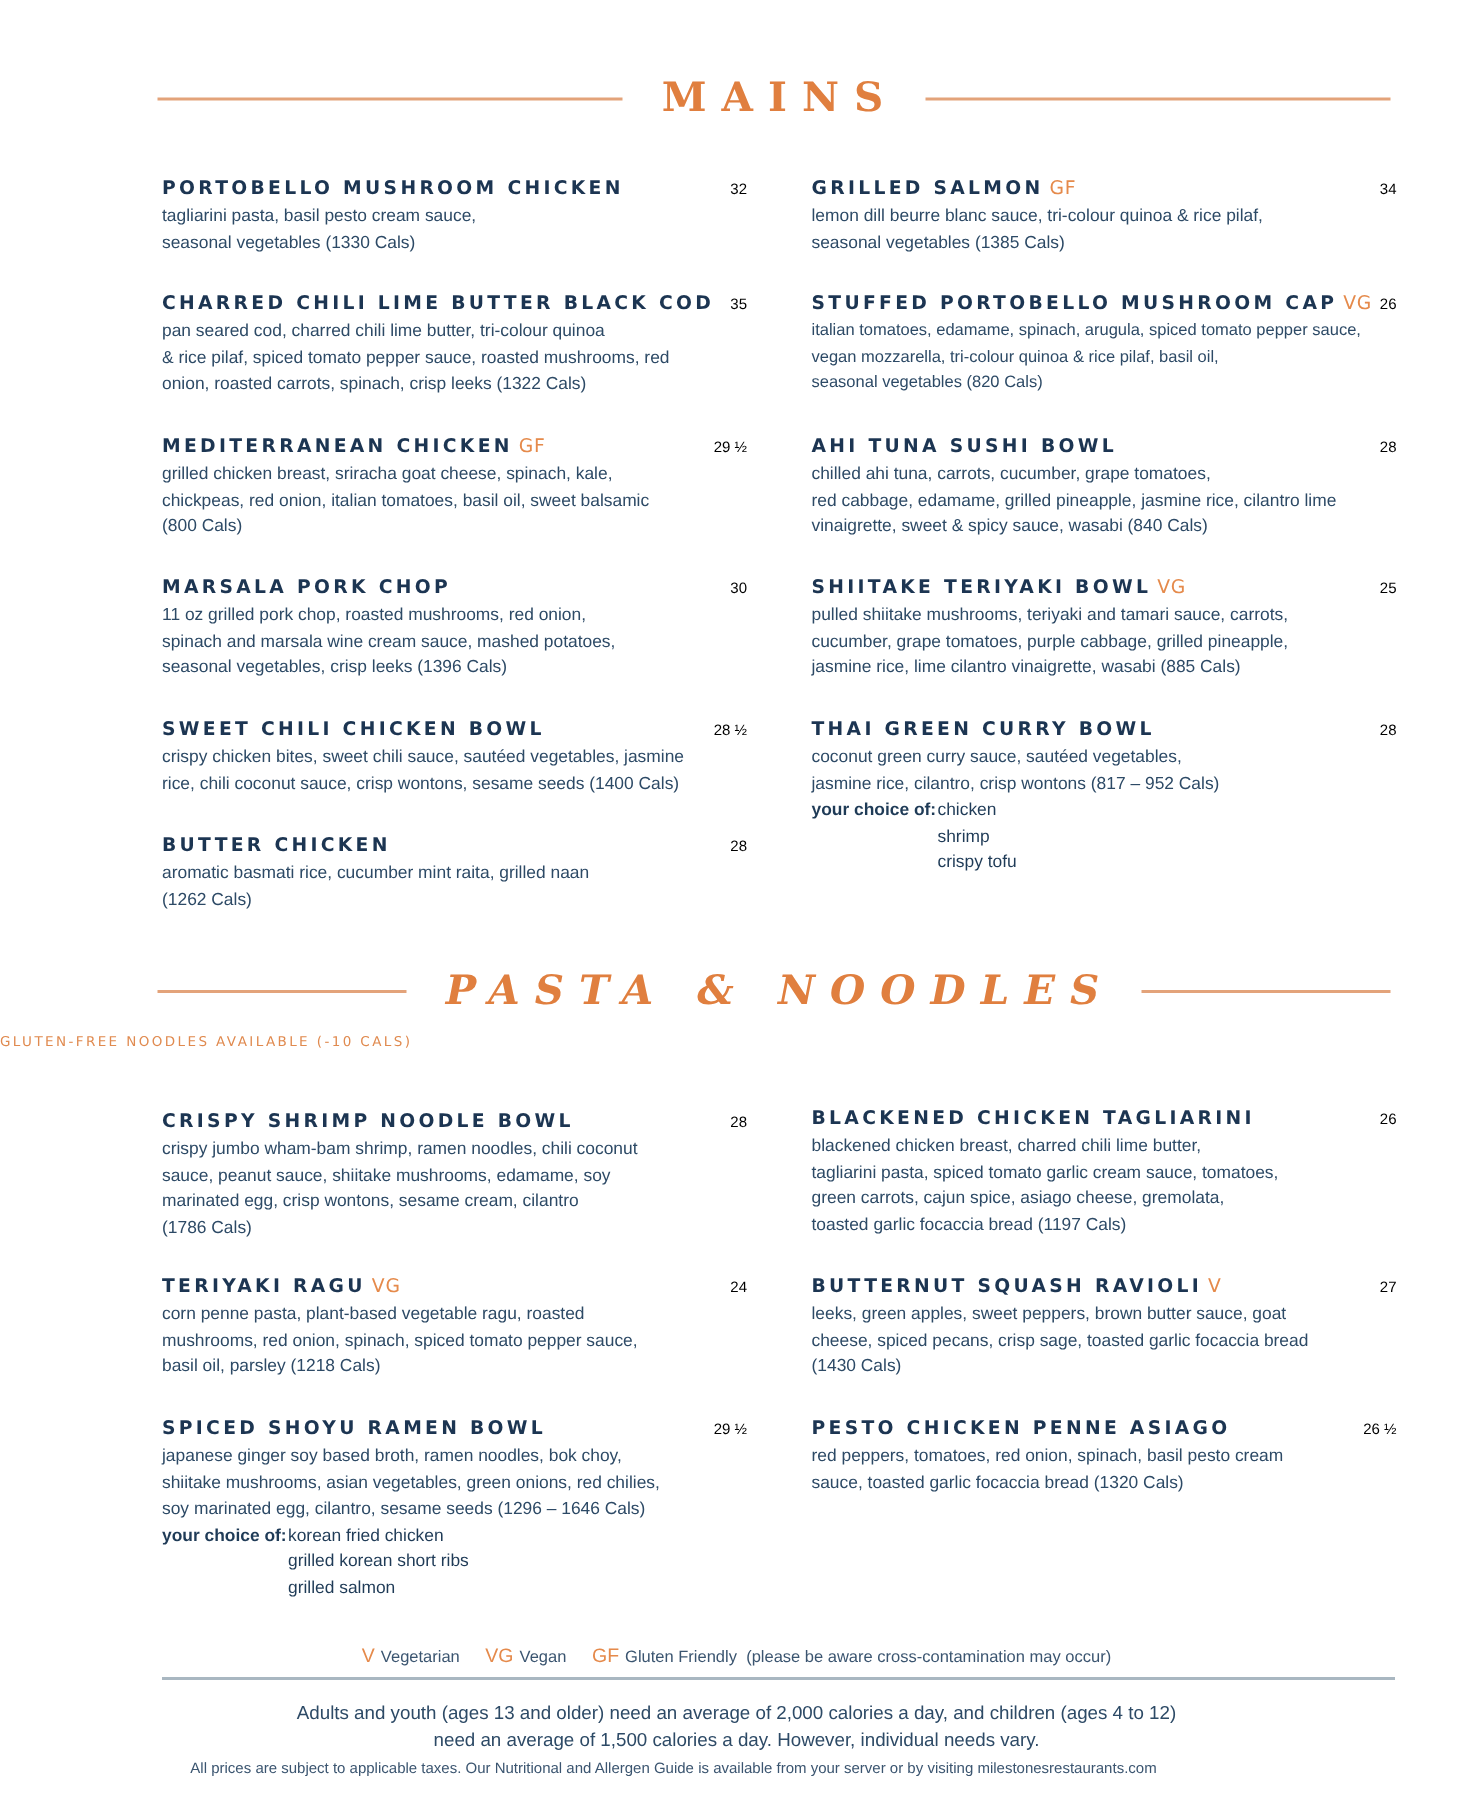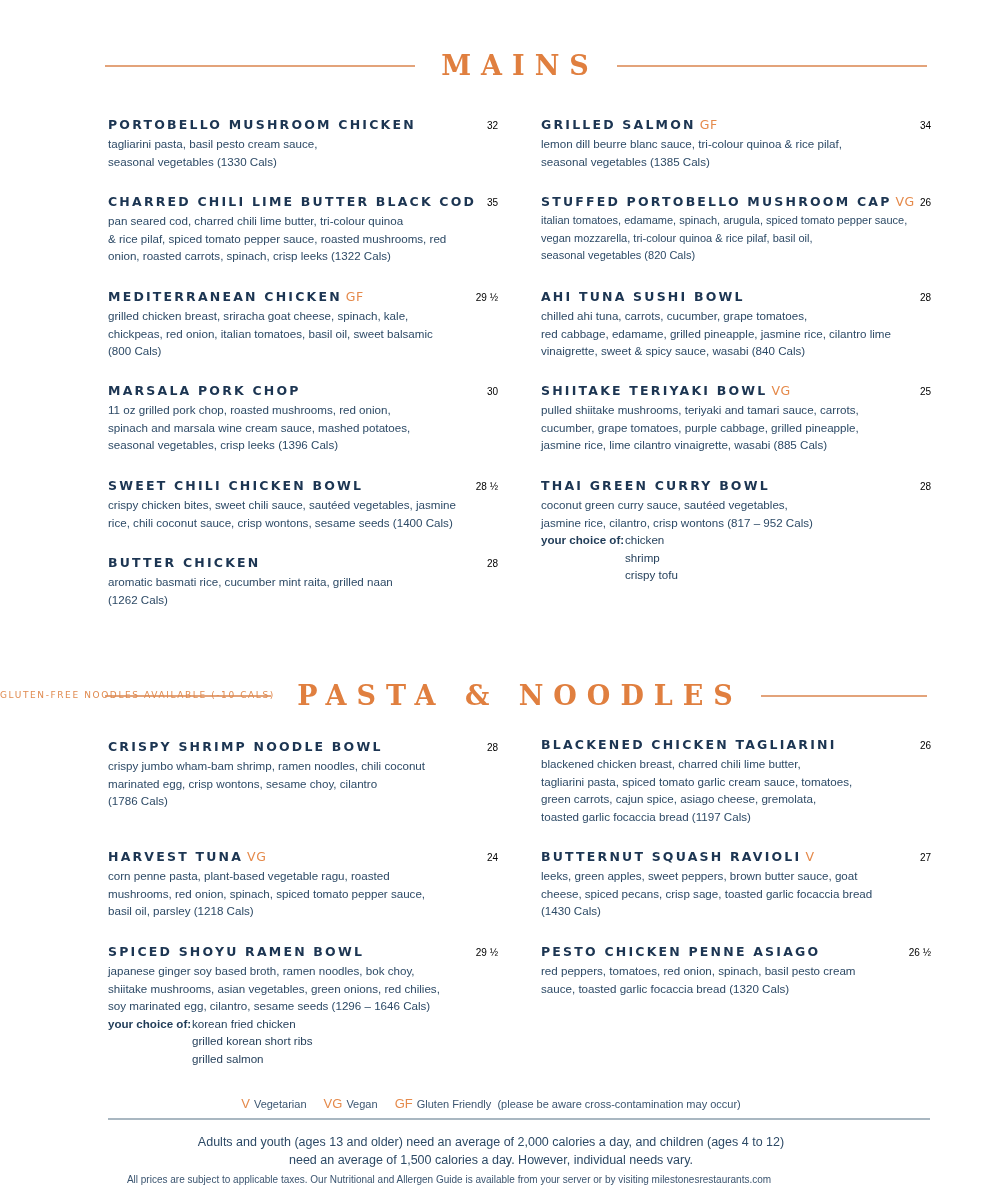--- a/index.html
+++ b/index.html
@@ -158,41 +158,42 @@
   <div class="choice">
     <div class="lbl">your choice of:</div>
     <div class="opts">
         <div>chicken</div>
         <div>shrimp</div>
         <div>crispy tofu</div>
       </div>
   </div>
 </div>
 
-<div class="section-header" style="top:680px;">
+<div class="section-header" style="top:645px;font-style:italic;">
   <div class="rule"></div>
   <div class="title">PASTA &amp; NOODLES</div>
   <div class="rule"></div>
 </div>
 <div class="subnote">GLUTEN-FREE NOODLES AVAILABLE (-10 CALS)</div>
 
 <div class="item" style="left:108px; top:739px;">
   <div class="head">
       <span class="name"><span>CRISPY SHRIMP NOODLE BOWL</span></span>
       <span class="price">28</span>
     </div>
   <div class="desc">
       <div>crispy jumbo wham-bam shrimp, ramen noodles, chili coconut</div>
-      <div>marinated egg, crisp wontons, sesame choy, cilantro</div>
+      <div>sauce, peanut sauce, shiitake mushrooms, edamame, soy</div>
+      <div>marinated egg, crisp wontons, sesame cream, cilantro</div>
       <div>(1786 Cals)</div>
     </div>
 </div>
 <div class="item" style="left:108px; top:849px;">
   <div class="head">
-      <span class="name"><span>HARVEST TUNA</span><span class="tag">VG</span></span>
+      <span class="name"><span>TERIYAKI RAGU</span><span class="tag">VG</span></span>
       <span class="price">24</span>
     </div>
   <div class="desc">
       <div>corn penne pasta, plant-based vegetable ragu, roasted</div>
       <div>mushrooms, red onion, spinach, spiced tomato pepper sauce,</div>
       <div>basil oil, parsley (1218 Cals)</div>
     </div>
 </div>
 <div class="item" style="left:108px; top:944px;">
   <div class="head">

